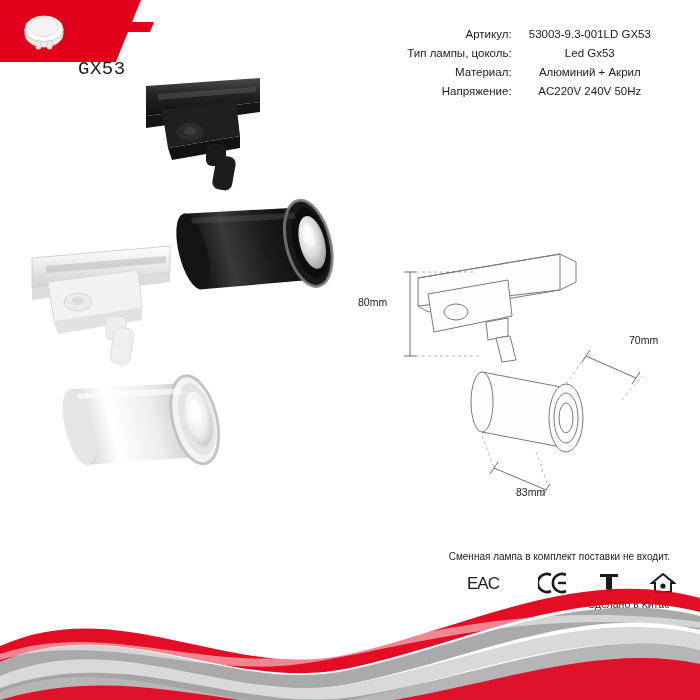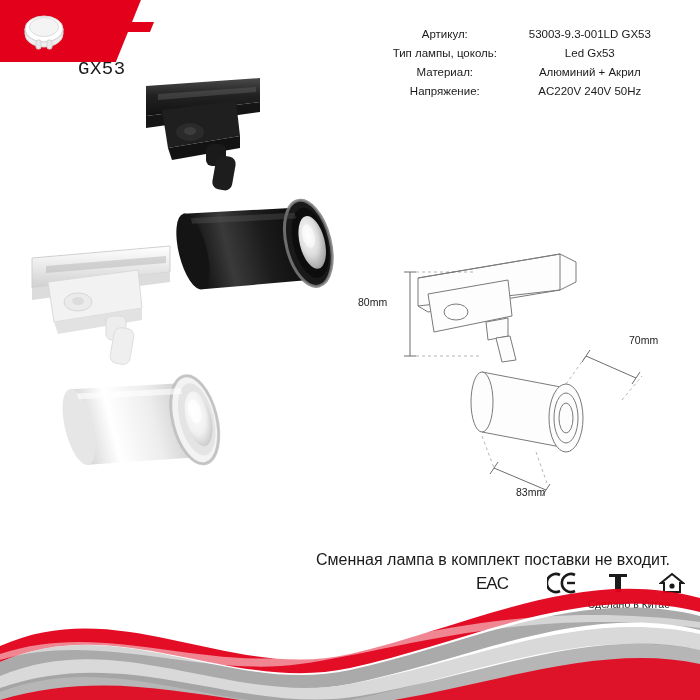--- a/index.html
+++ b/index.html
@@ -71,21 +71,21 @@
     font-size: 11.5px;
     color: #1b1b1b;
     border-collapse: collapse;
   }
   .spec-table td {
     padding: 3.5px 0;
     vertical-align: top;
     white-space: nowrap;
   }
   .spec-table td.k {
-    text-align: center;
+    text-align: right;
   }
   .spec-table td.v {
     text-align: center;
   }
 
   
   .photo {
     position: absolute;
   }
   .photo-black { left: 128px; top: 74px; width: 240px; height: 250px; }
@@ -106,27 +106,27 @@
   }
   .dim-80 { left: 0px; top: 295px; }
   .dim-70 { left: 631px; top: 333px; }
   .dim-83 { left: 516px; top: 483px; text-align: center; }
 
   
   .note-lamp {
     position: absolute;
     right: 30px;
     top: 551px;
-    font-size: 16px;
+    font-size: 10px;
     color: #1b1b1b;
     text-align: center;
   }
   .marks {
     position: absolute;
-    right: 15px;
+    right: 24px;
     top: 570px;
     display: flex;
     align-items: center;
     gap: 29px;
     height: 26px;
   }
   .made-in {
     position: absolute;
     right: 30px;
     top: 598px;

